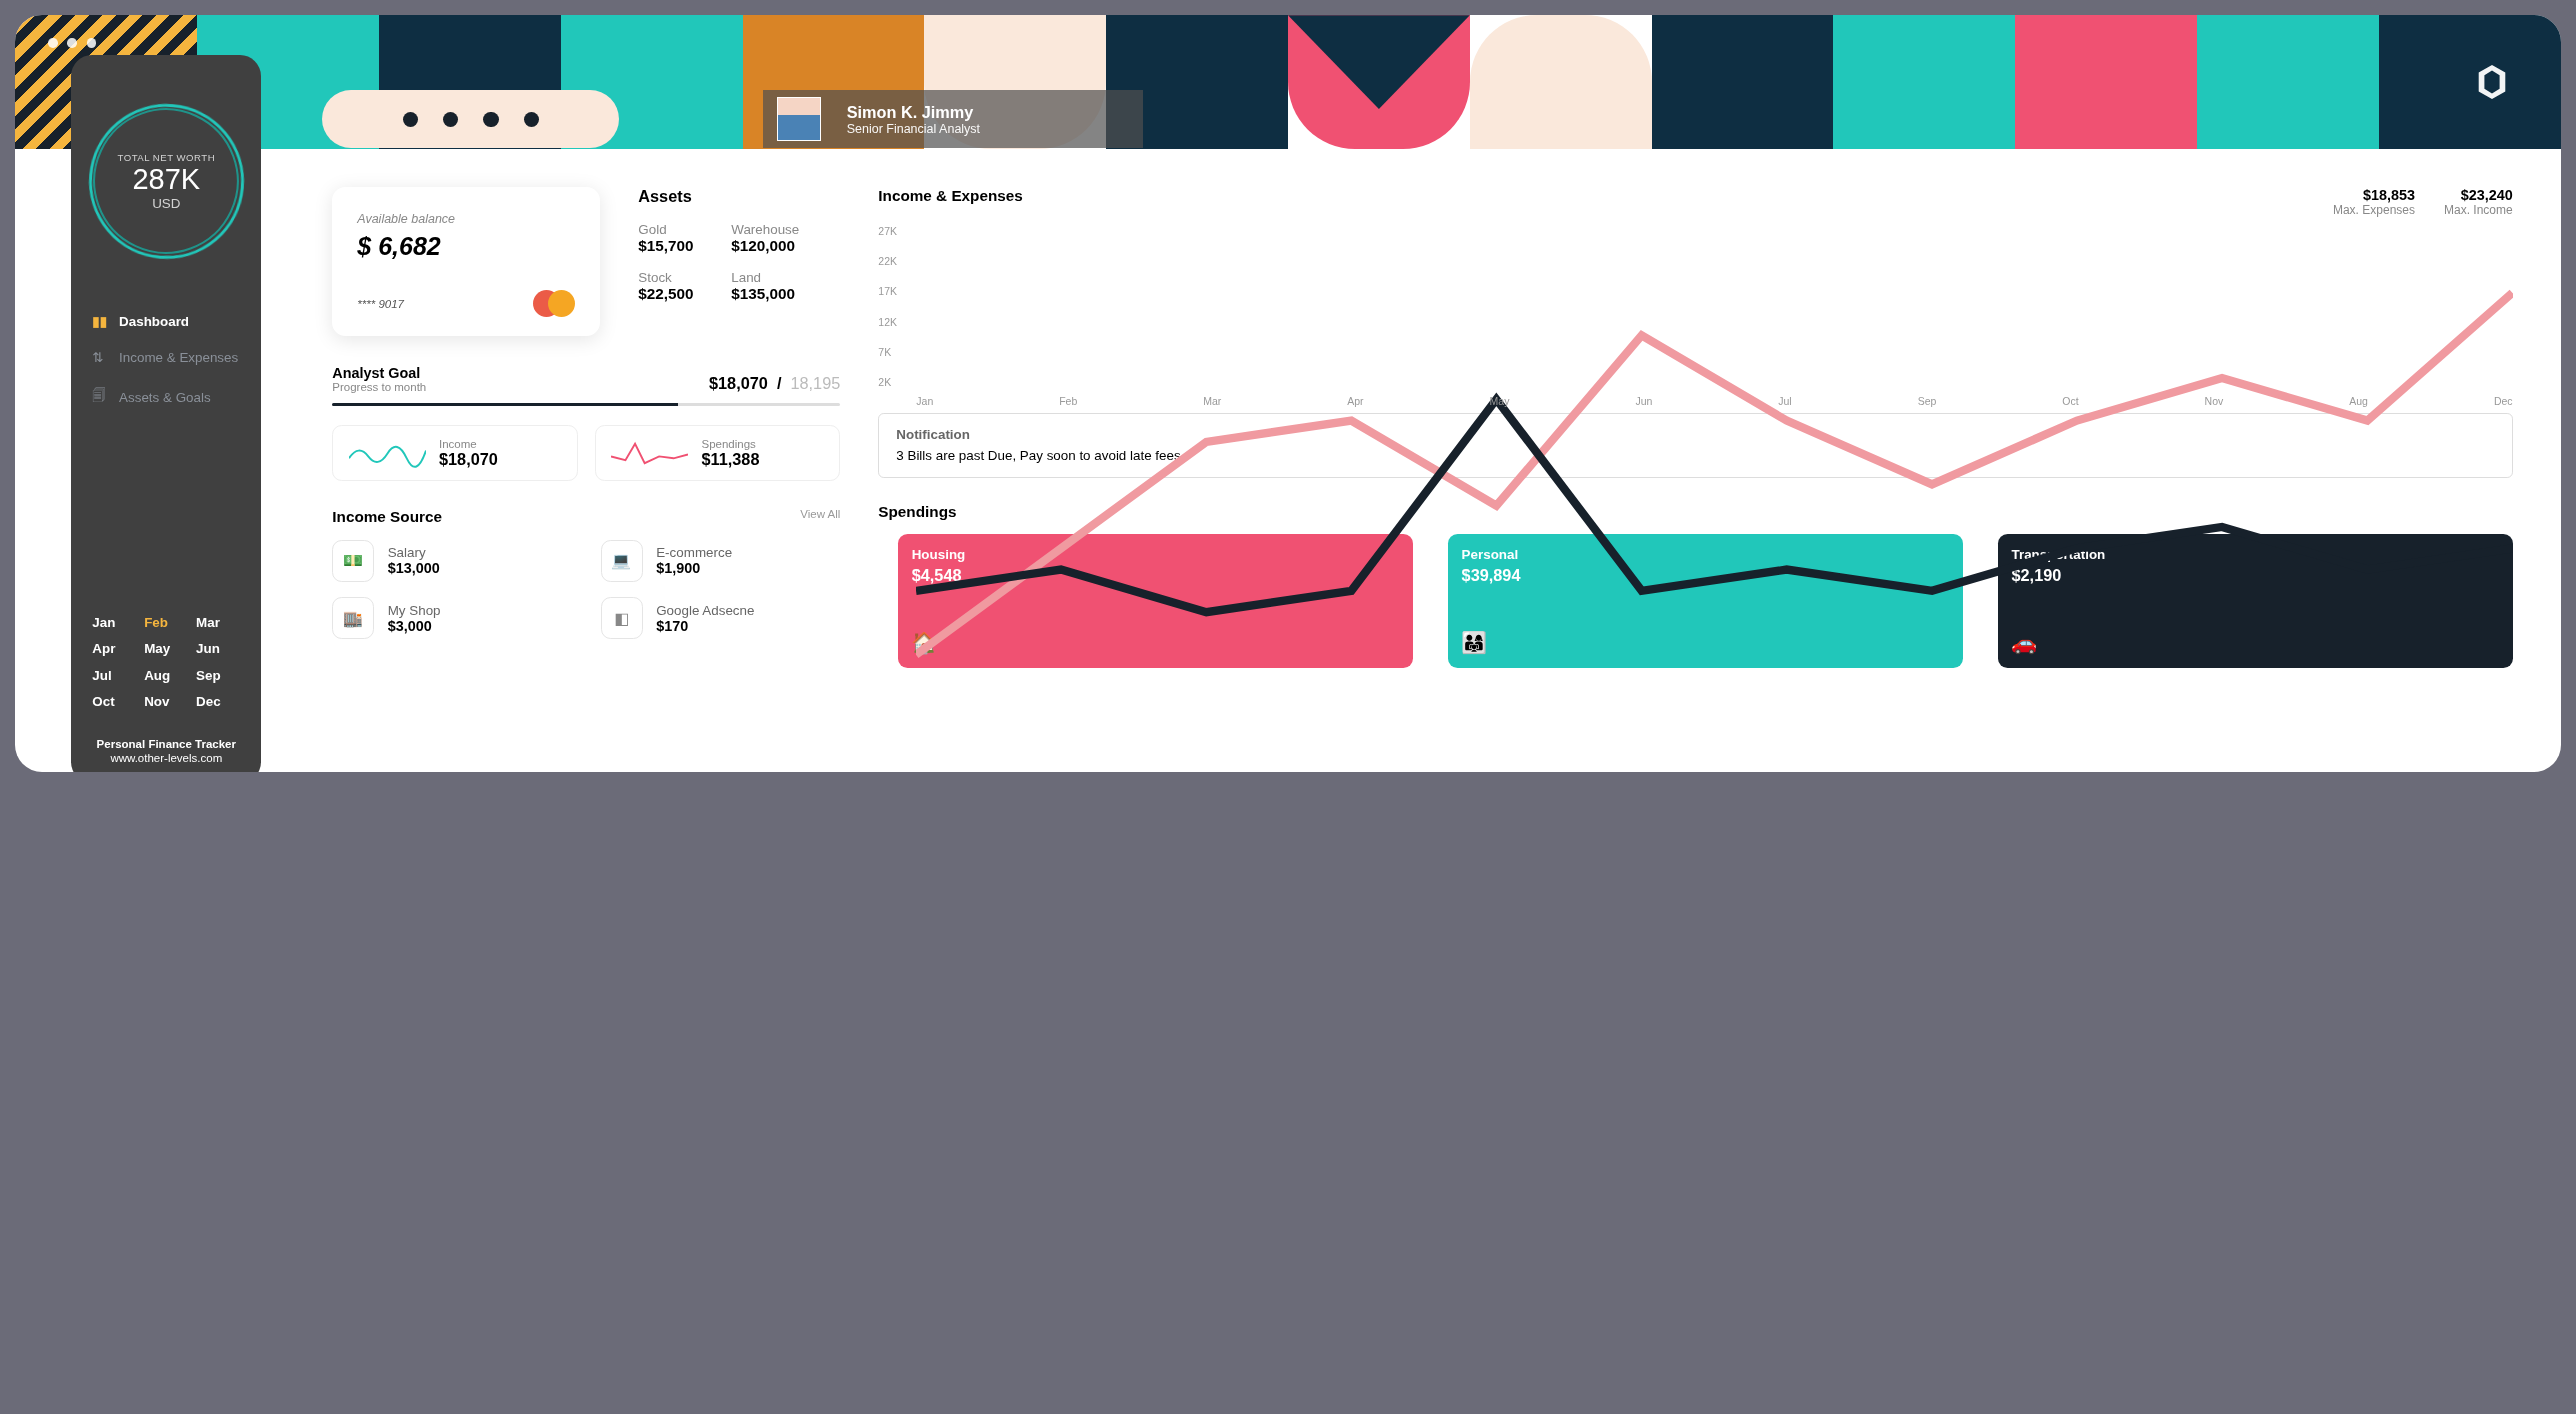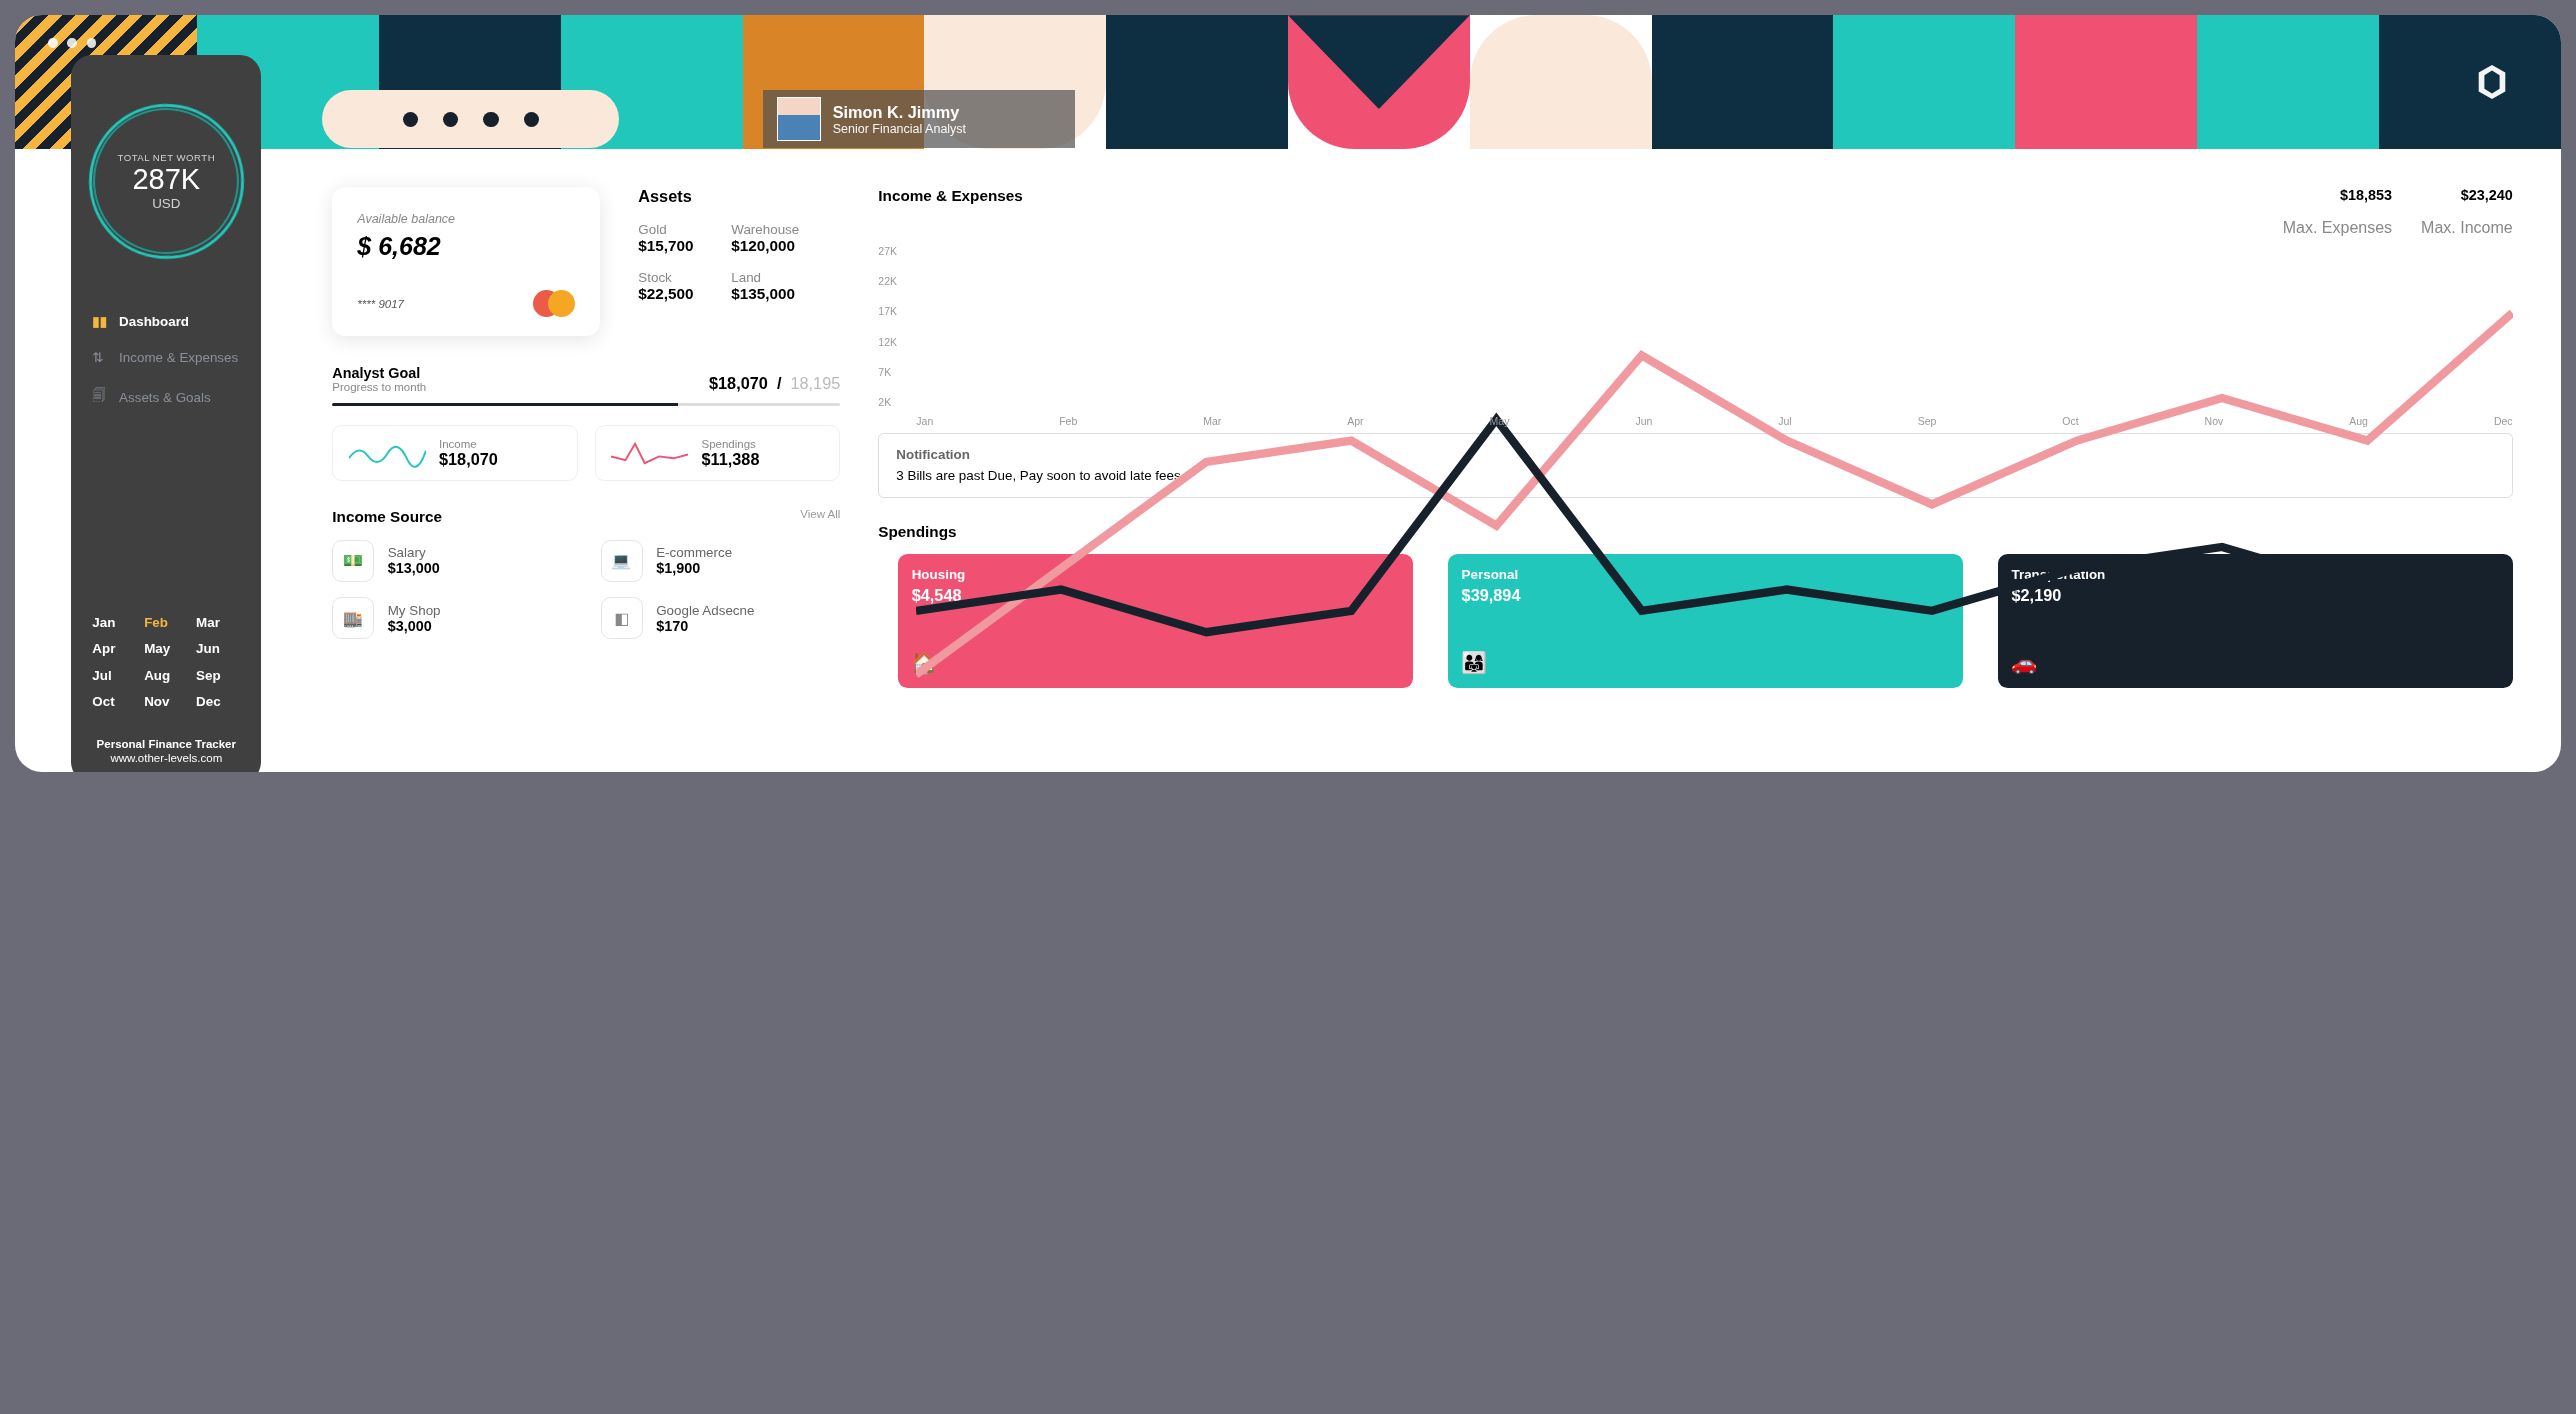--- a/index.html
+++ b/index.html
@@ -12,21 +12,21 @@
 .stripes { background: repeating-linear-gradient(-45deg, #f5b53e 0 9.6px, #17212b 9.6px 19px); }
 .teal { background: #21c7ba; }
 .dknavy { background: #0e2e42; }
 .orange { background: #d98426; }
 .cream { background: #fae8db; border-radius: 0 0 67px 67px; }
 .pink { background: #f05172; }
 .hb-tri { position: relative; }
 .hb-tri::after { content: ""; position: absolute; inset: 0; background: #0e2e42; clip-path: polygon(0 0, 100% 0, 50% 70%); }
 .dots-pill { position: absolute; top: 75px; left: 307px; width: 297px; height: 58px; background: #fae8db; border-radius: 31px; display: flex; align-items: center; justify-content: center; gap: 25px; }
 .dots-pill span { width: 15.3px; height: 15.3px; border-radius: 50%; background: #17212b; }
-.profile-card { position: absolute; top: 75px; left: 748px; width: 312px; height: 58px; background: rgba(80,80,80,0.7); display: flex; align-items: center; padding: 5.8px 13.4px; gap: 12px; }
+.profile-card { position: absolute; top: 75px; left: 748px; width: 380px; height: 58px; background: rgba(80,80,80,0.7); display: flex; align-items: center; padding: 5.8px 13.4px; gap: 26px; }
 .avatar { width: 44px; height: 44px; border: 1.9px solid #fff; background: linear-gradient(#f5d5c5 40%, #4a82b5 40%); }
 .profile-text { color: #fff; }
 .profile-name { font-size: 16.3px; font-weight: 600; }
 .profile-role { font-size: 12.5px; opacity: 0.95; }
 .logo { position: absolute; top: 48px; right: 50px; color: #fff; font-size: 38px; }
 
 
 .sidebar { position: absolute; top: 40px; left: 56px; width: 190px; height: 728px; background: #404040; border-radius: 21px; color: #fff; padding: 54px 21px 19px; z-index: 10; display: flex; flex-direction: column; }
 .networth-ring { width: 144px; height: 144px; margin: 0 auto 38px; position: relative; }
 .networth-ring::before { content: ""; position: absolute; inset: -5.7px; border: 3.8px solid #21c7ba; border-radius: 50%; filter: blur(0.5px); transform: rotate(5deg); }
@@ -87,21 +87,21 @@
 .source-item { display: flex; gap: 13.4px; align-items: center; }
 .source-icon { width: 42px; height: 42px; border: 1px solid #e5e5e5; border-radius: 9.6px; display: flex; align-items: center; justify-content: center; color: #888; }
 .source-name { font-size: 13.4px; color: #666; }
 .source-val { font-size: 14.4px; font-weight: 700; }
 
 
 .chart-head { display: flex; justify-content: space-between; margin-bottom: 7.7px; }
 .chart-head h3 { font-size: 15.3px; font-weight: 700; }
 .chart-stats { display: flex; gap: 29px; text-align: right; }
 .stat-val { font-size: 14.4px; font-weight: 700; }
-.stat-lbl { font-size: 16px; color: #888; margin-top: 16px; }
+.stat-lbl { font-size: 12px; color: #888; }
 .chart-area { position: relative; height: 182px; margin-bottom: 6px; }
 .y-ticks { position: absolute; left: 0; top: 0; bottom: 19px; display: flex; flex-direction: column; justify-content: space-between; font-size: 10.5px; color: #999; }
 .chart-svg { position: absolute; left: 38px; right: 0; top: 3.8px; bottom: 19px; }
 .x-ticks { position: absolute; left: 38px; right: 0; bottom: 0; display: flex; justify-content: space-between; font-size: 10.5px; color: #999; }
 
 .notif { border: 1px solid #ddd; border-radius: 5.8px; padding: 13.4px 17px; margin-bottom: 25px; }
 .notif-title { font-size: 13.4px; font-weight: 600; color: #666; margin-bottom: 5.8px; }
 .notif-body { font-size: 13.4px; }
 
 .spend-title { font-size: 15.3px; font-weight: 700; margin-bottom: 13.4px; }

